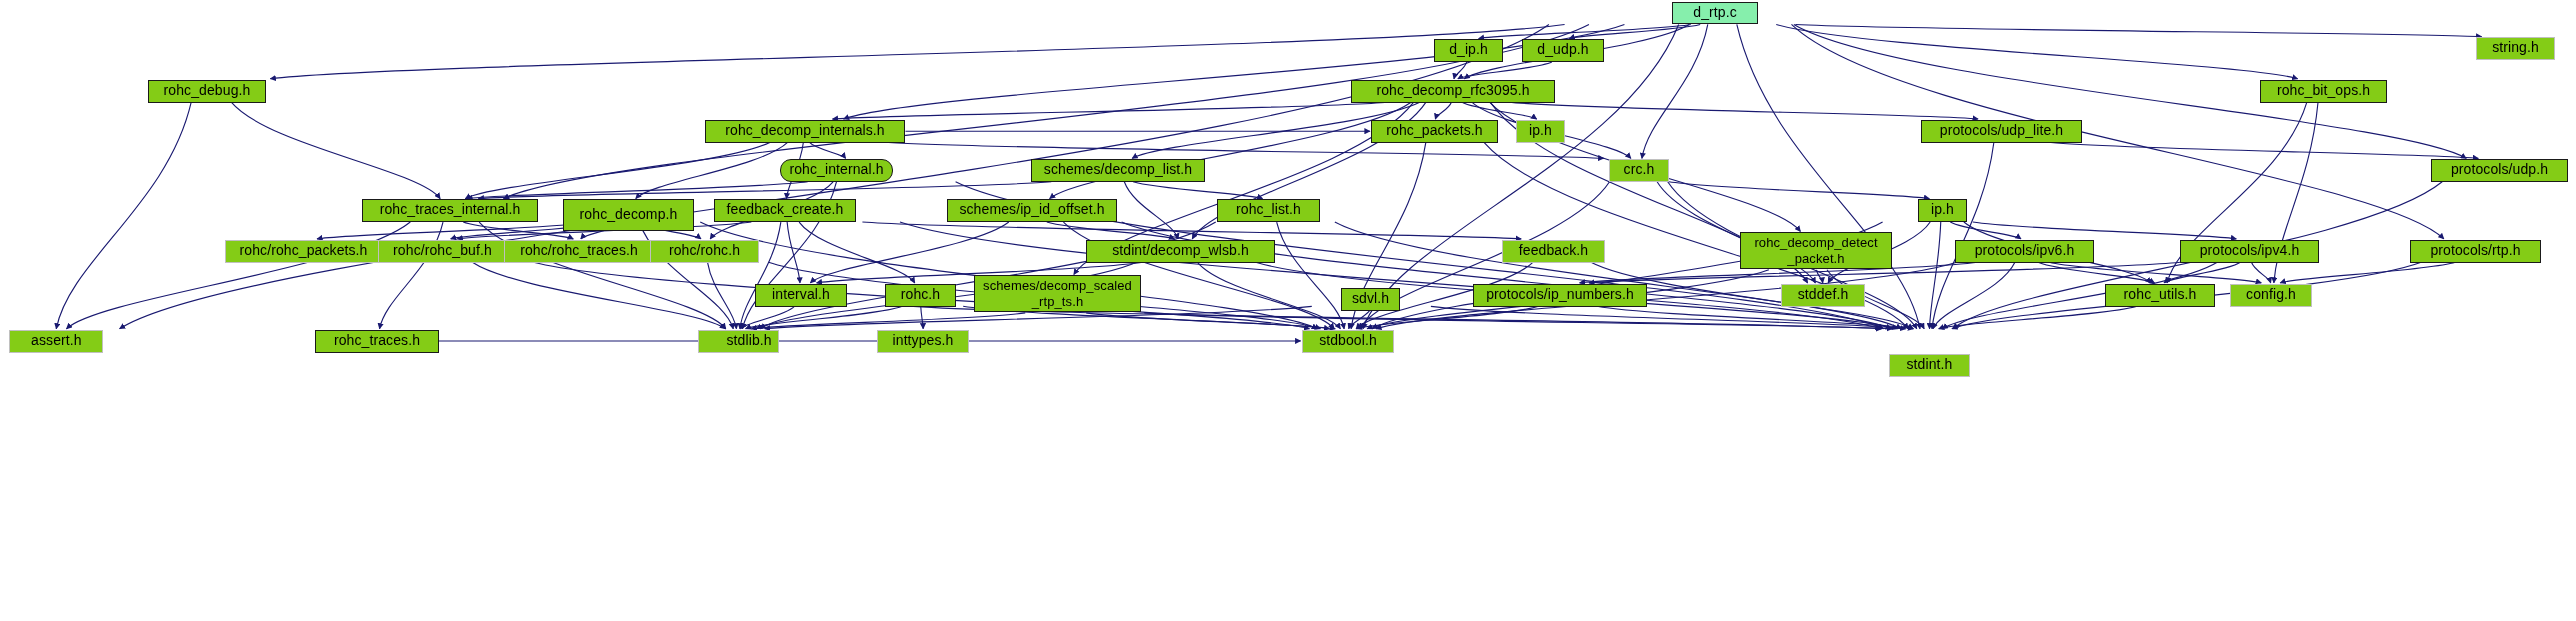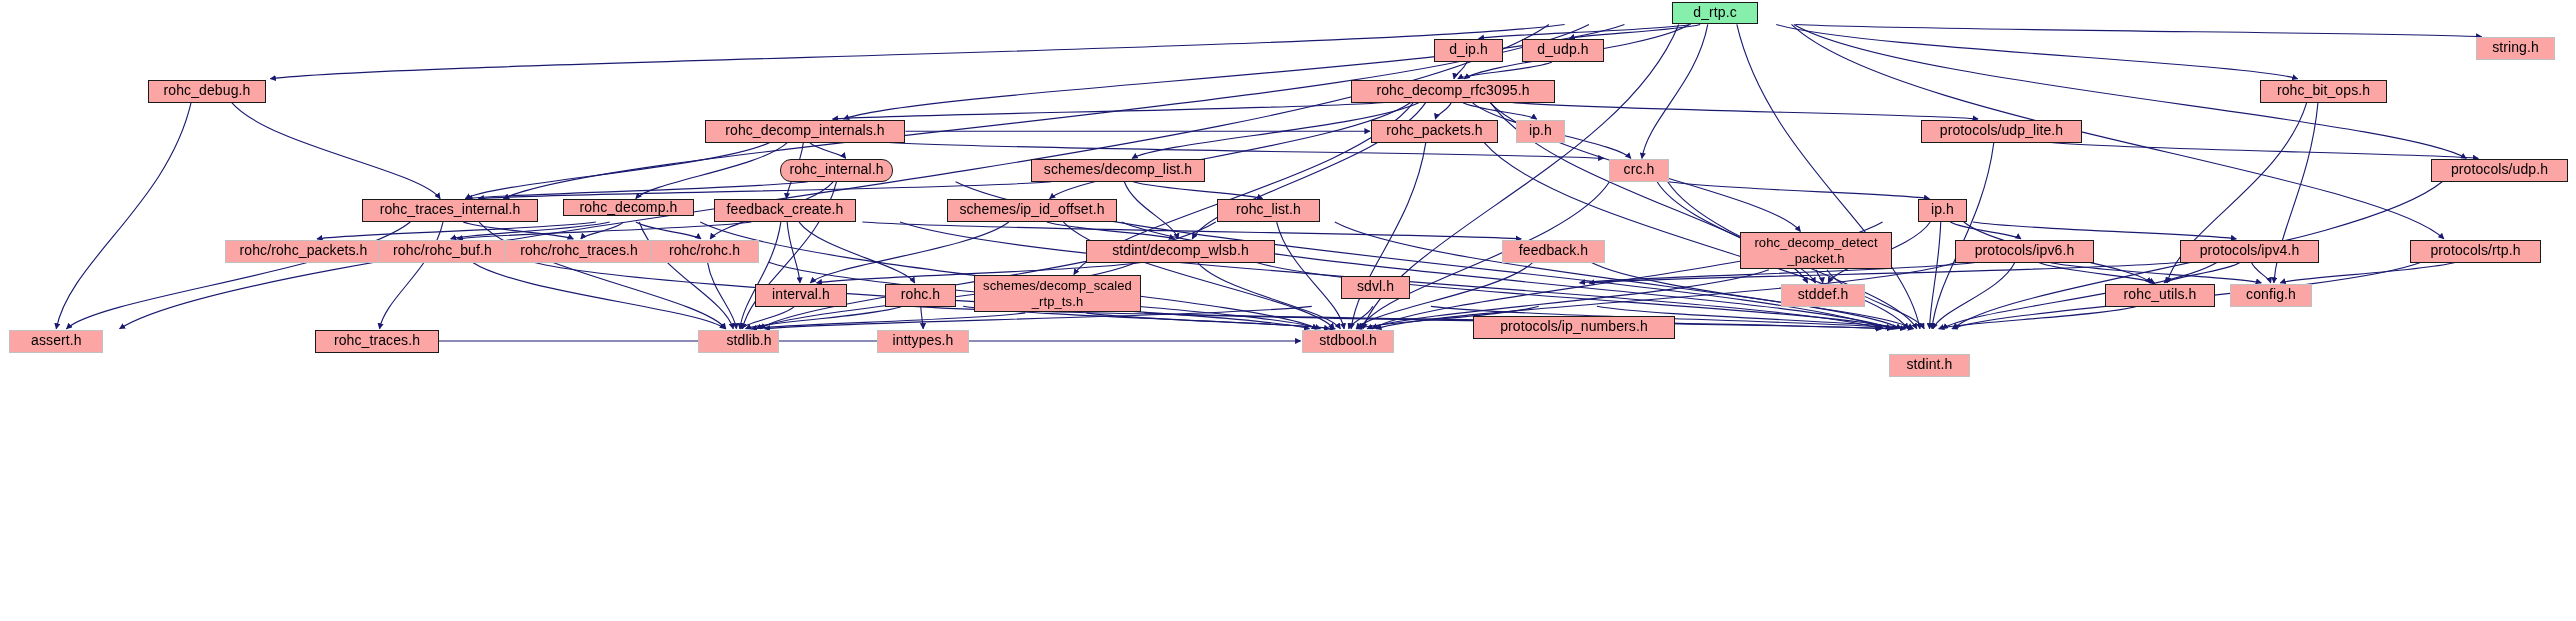--- a/index.html
+++ b/index.html
@@ -23,21 +23,21 @@
     height: 622px;
     pointer-events: none;
   }
   .gnode {
     position: absolute;
     box-sizing: border-box;
     display: flex;
     align-items: center;
     justify-content: center;
     text-align: center;
-    background: #fca5a5;
+    background: #84cc16;
     border: 0.9px solid #c0c0c0;
     color: #000000;
     font-size: 14px;
     line-height: 1.12;
     letter-spacing: 0.1px;
     white-space: pre-line;
     padding: 0 2.8px;
     z-index: 5;
   }
   .gnode.solid {
@@ -196,42 +196,42 @@
       <div class="gnode solid" style="left: 1351px; top: 80px; width: 204px; height: 22.5px;">rohc_decomp_rfc3095.h</div>
       <div class="gnode solid" style="left: 705px; top: 120px; width: 200px; height: 22.5px;">rohc_decomp_internals.h</div>
       <div class="gnode solid" style="left: 1371px; top: 120px; width: 127px; height: 22.5px;">rohc_packets.h</div>
       <div class="gnode" style="left: 1516px; top: 120px; width: 49px; height: 22.5px;">ip.h</div>
       <div class="gnode solid" style="left: 1921px; top: 120px; width: 161px; height: 22.5px;">protocols/udp_lite.h</div>
       <div class="gnode solid" style="left: 780px; top: 159px; width: 113px; height: 22.5px; border-radius: 11px;">rohc_internal.h</div>
       <div class="gnode solid" style="left: 1031px; top: 159px; width: 174px; height: 22.5px;">schemes/decomp_list.h</div>
       <div class="gnode" style="left: 1609px; top: 159px; width: 60px; height: 22.5px;">crc.h</div>
       <div class="gnode solid" style="left: 2431px; top: 159px; width: 137px; height: 22.5px;">protocols/udp.h</div>
       <div class="gnode solid" style="left: 362px; top: 199px; width: 176px; height: 22.5px;">rohc_traces_internal.h</div>
-      <div class="gnode solid" style="left: 563px; top: 199px; width: 131px; height: 17px;">rohc_decomp.h</div>
+      <div class="gnode solid" style="left: 563px; top: 199px; width: 131px; height: 32px;">rohc_decomp.h</div>
       <div class="gnode solid" style="left: 714px; top: 199px; width: 142px; height: 22.5px;">feedback_create.h</div>
       <div class="gnode solid" style="left: 947px; top: 199px; width: 170px; height: 22.5px;">schemes/ip_id_offset.h</div>
       <div class="gnode solid" style="left: 1217px; top: 199px; width: 103px; height: 22.5px;">rohc_list.h</div>
       <div class="gnode solid" style="left: 1918px; top: 199px; width: 49px; height: 22.5px;">ip.h</div>
       <div class="gnode" style="left: 225px; top: 240px; width: 157px; height: 22.5px;">rohc/rohc_packets.h</div>
       <div class="gnode" style="left: 378px; top: 240px; width: 129px; height: 22.5px;">rohc/rohc_buf.h</div>
       <div class="gnode" style="left: 504px; top: 240px; width: 150px; height: 22.5px;">rohc/rohc_traces.h</div>
       <div class="gnode" style="left: 650px; top: 240px; width: 109px; height: 22.5px;">rohc/rohc.h</div>
       <div class="gnode solid" style="left: 1086px; top: 240px; width: 189px; height: 22.5px;">stdint/decomp_wlsb.h</div>
       <div class="gnode" style="left: 1502px; top: 240px; width: 103px; height: 22.5px;">feedback.h</div>
       <div class="gnode solid twoline" style="left: 1740px; top: 232px; width: 152px; height: 37px;">rohc_decomp_detect
 _packet.h</div>
       <div class="gnode solid" style="left: 1955px; top: 240px; width: 139px; height: 22.5px;">protocols/ipv6.h</div>
       <div class="gnode solid" style="left: 2180px; top: 240px; width: 139px; height: 22.5px;">protocols/ipv4.h</div>
       <div class="gnode solid" style="left: 2410px; top: 240px; width: 131px; height: 22.5px;">protocols/rtp.h</div>
       <div class="gnode solid" style="left: 755px; top: 284px; width: 92px; height: 22.5px;">interval.h</div>
       <div class="gnode solid" style="left: 885px; top: 284px; width: 71px; height: 22.5px;">rohc.h</div>
       <div class="gnode solid twoline" style="left: 974px; top: 275px; width: 167px; height: 37px;">schemes/decomp_scaled
 _rtp_ts.h</div>
-      <div class="gnode solid" style="left: 1341px; top: 276px; width: 69px; height: 22.5px;">sdvl.h</div>
-      <div class="gnode solid" style="left: 1473px; top: 284px; width: 202px; height: 22.5px; margin-top: 32px;">protocols/ip_numbers.h</div>
+      <div class="gnode solid" style="left: 1341px; top: 288px; width: 59px; height: 22.5px;">sdvl.h</div>
+      <div class="gnode solid" style="left: 1473px; top: 284px; width: 174px; height: 22.5px;">protocols/ip_numbers.h</div>
       <div class="gnode" style="left: 1781px; top: 284px; width: 84px; height: 22.5px;">stddef.h</div>
       <div class="gnode solid" style="left: 2105px; top: 284px; width: 110px; height: 22.5px;">rohc_utils.h</div>
       <div class="gnode" style="left: 2230px; top: 284px; width: 82px; height: 22.5px;">config.h</div>
       <div class="gnode" style="left: 9.4px; top: 330px; width: 94px; height: 22.5px;">assert.h</div>
       <div class="gnode solid" style="left: 315px; top: 330px; width: 124px; height: 22.5px;">rohc_traces.h</div>
       <div class="gnode" style="left: 698px; top: 330px; width: 81px; height: 22.5px; padding-left: 24px;">stdlib.h</div>
       <div class="gnode" style="left: 877px; top: 330px; width: 92px; height: 22.5px;">inttypes.h</div>
       <div class="gnode" style="left: 1302px; top: 330px; width: 92px; height: 22.5px;">stdbool.h</div>
       <div class="gnode" style="left: 1889px; top: 330px; width: 81px; height: 22.5px; margin-top: 24px;">stdint.h</div>
     </div>

